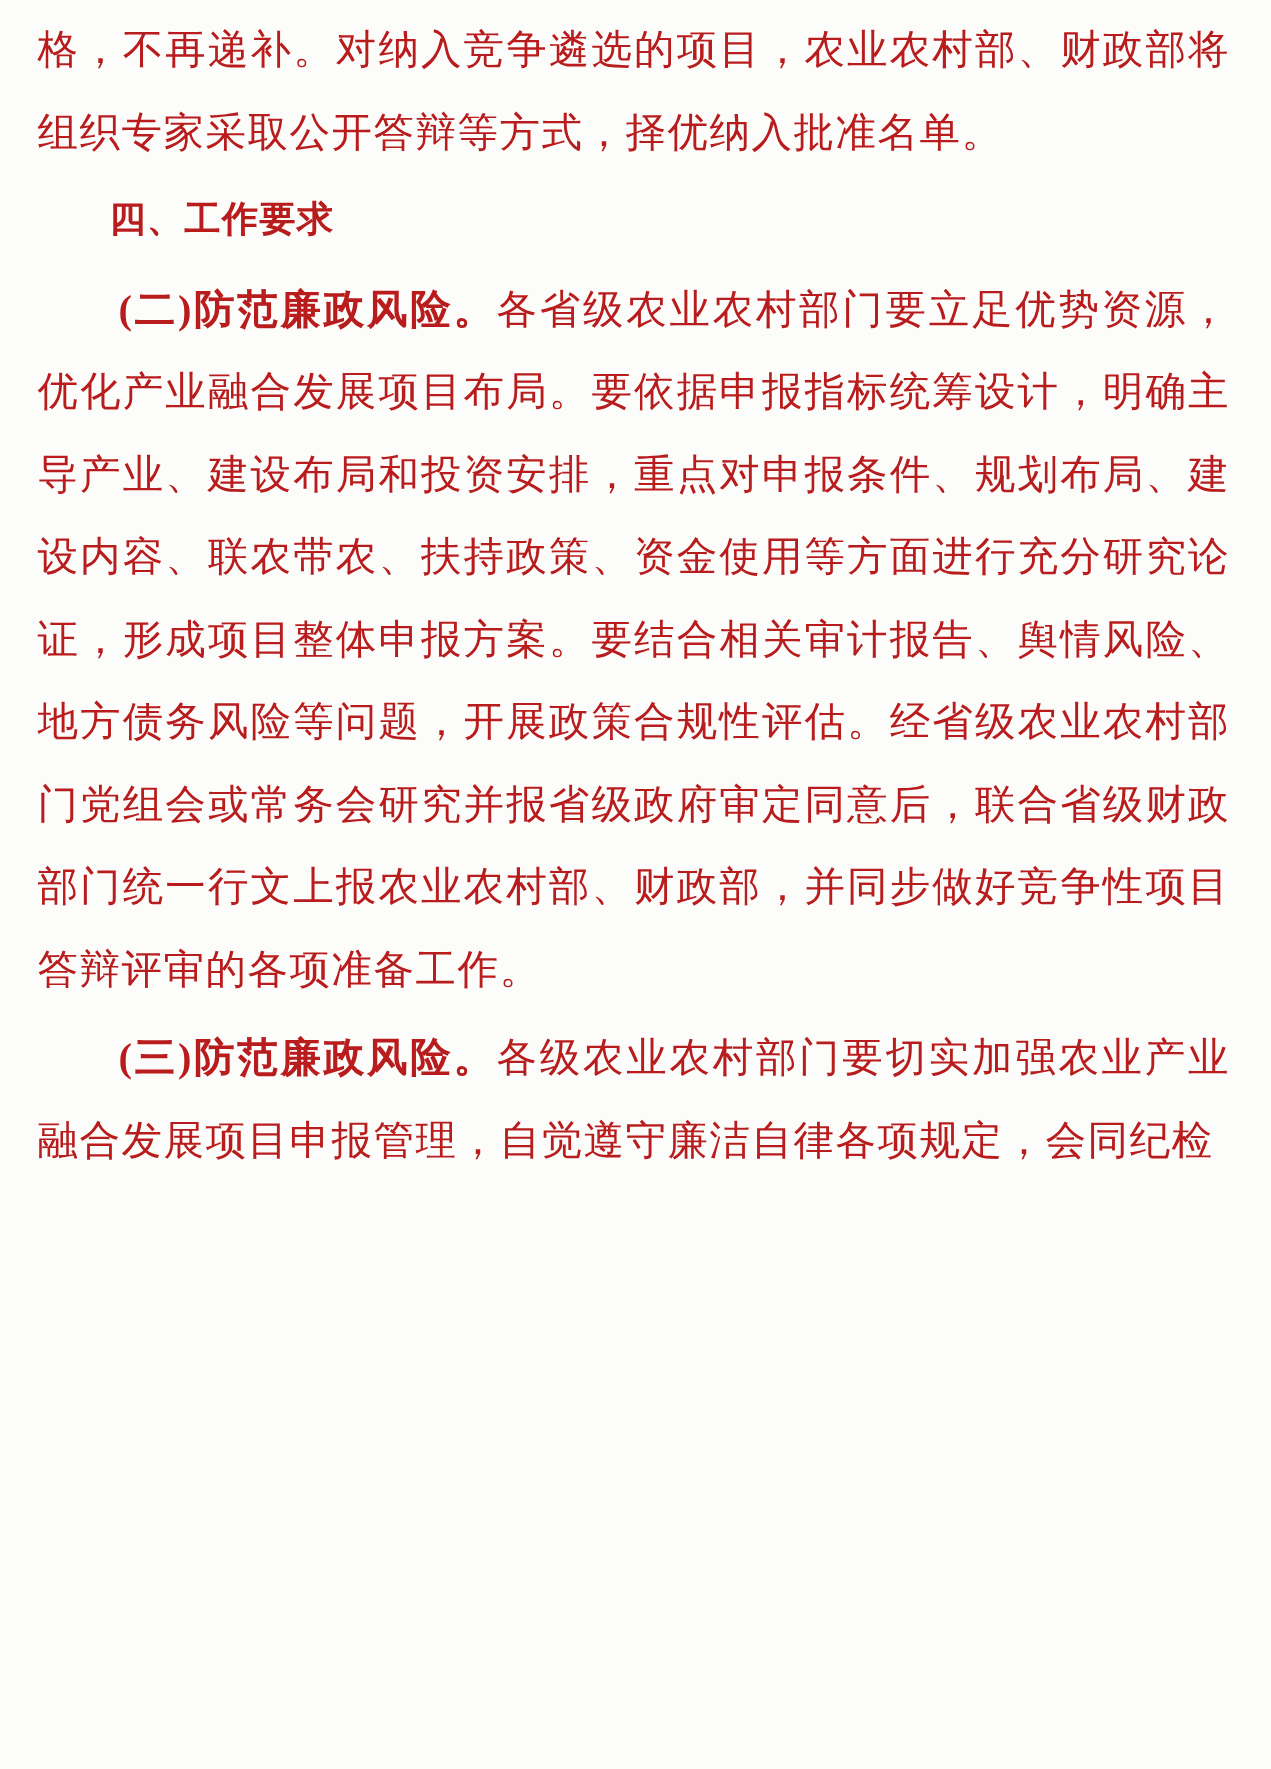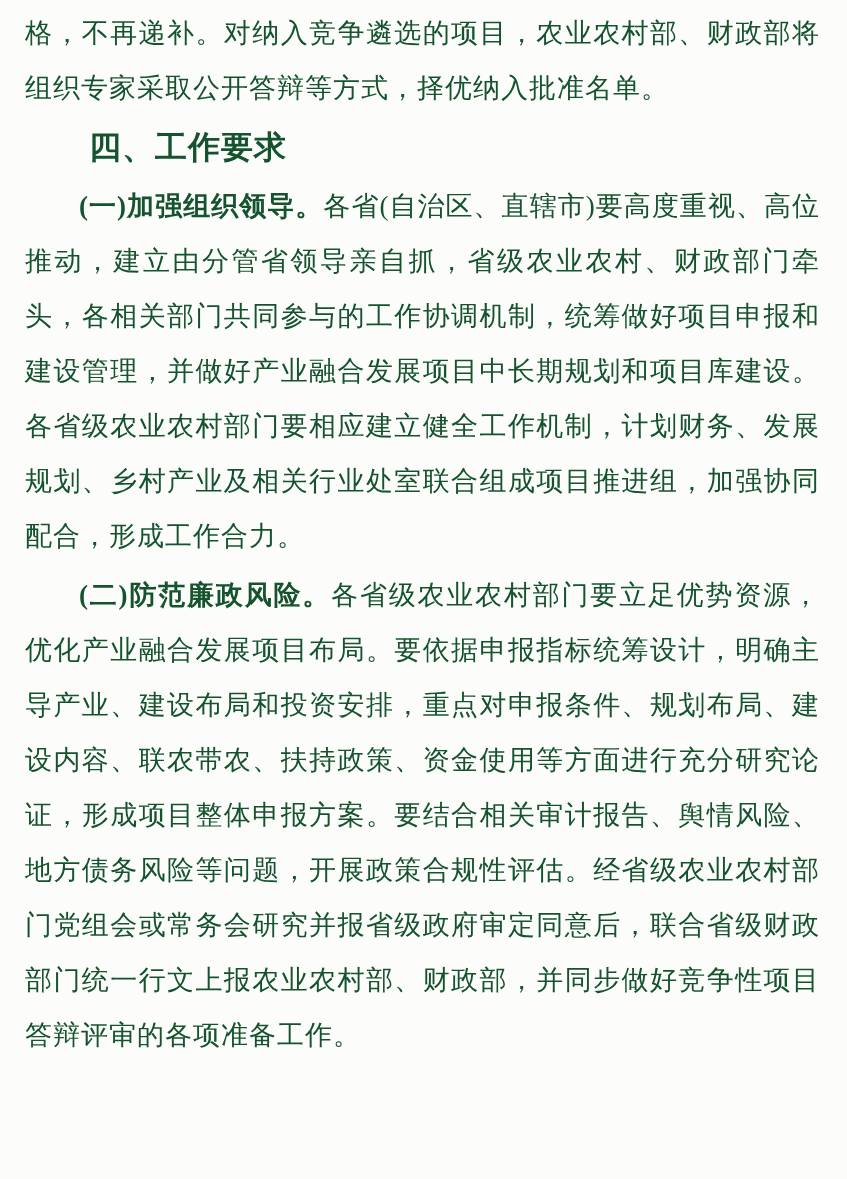--- a/index.html
+++ b/index.html
@@ -12,52 +12,52 @@
     overflow: hidden;
     background: #fcfcfb;
   }
   .page {
     box-sizing: border-box;
     width: 847px;
     height: 1179px;
     padding: 6px 27px 8px 25px;
     background: #fcfcfb;
     font-family: "Liberation Serif", "DejaVu Serif", serif;
-    color: #14532d;
+    color: #b91c1c;
   }
   .para {
     margin: 0;
     font-size: 27px;
     line-height: 55px;
     letter-spacing: 1px;
     text-align: justify;
     text-justify: inter-character;
     word-break: break-all;
   }
   .para + .para {
     margin-top: 4px;
   }
   .indent {
     text-indent: 2em;
   }
   .heading {
     font-weight: bold;
-    font-size: 32px;
+    font-size: 24px;
   }
   .lead {
     font-weight: bold;
   }
 </style>
 </head>
 <body>
 
 <div class="page">
 
   <p class="para">格，不再递补。对纳入竞争遴选的项目，农业农村部、财政部将组织专家采取公开答辩等方式，择优纳入批准名单。</p>
 
   <p class="para indent heading">四、工作要求</p>
 
-  <p class="para indent"><span class="lead">(一)加强组织领导。</span><span>各省(自治区、直辖市)要高度重视、高位推动，建立由分管省领导亲自抓，省级农业农村、财政部门牵头，各相关部门共同参与的工作协调机制，统筹做好项目申报和建设管理，并做好产业融合发展项目中长期规划和项目库建设。各省级农业农村部门要相应建立健全工作机制，计划财务、发展规划、乡村产业及相关行业处室联合组成项目推进组，加强协同配合，形成工作合力。</span></p>
 
   <p class="para indent"><span class="lead">(二)防范廉政风险。</span><span>各省级农业农村部门要立足优势资源，优化产业融合发展项目布局。要依据申报指标统筹设计，明确主导产业、建设布局和投资安排，重点对申报条件、规划布局、建设内容、联农带农、扶持政策、资金使用等方面进行充分研究论证，形成项目整体申报方案。要结合相关审计报告、舆情风险、地方债务风险等问题，开展政策合规性评估。经省级农业农村部门党组会或常务会研究并报省级政府审定同意后，联合省级财政部门统一行文上报农业农村部、财政部，并同步做好竞争性项目答辩评审的各项准备工作。</span></p>
 
+  <p class="para indent"><span class="lead">(三)防范廉政风险。</span><span>各级农业农村部门要切实加强农业产业融合发展项目申报管理，自觉遵守廉洁自律各项规定，会同纪检</span></p>
 
 </div>
 
 </body></html>

